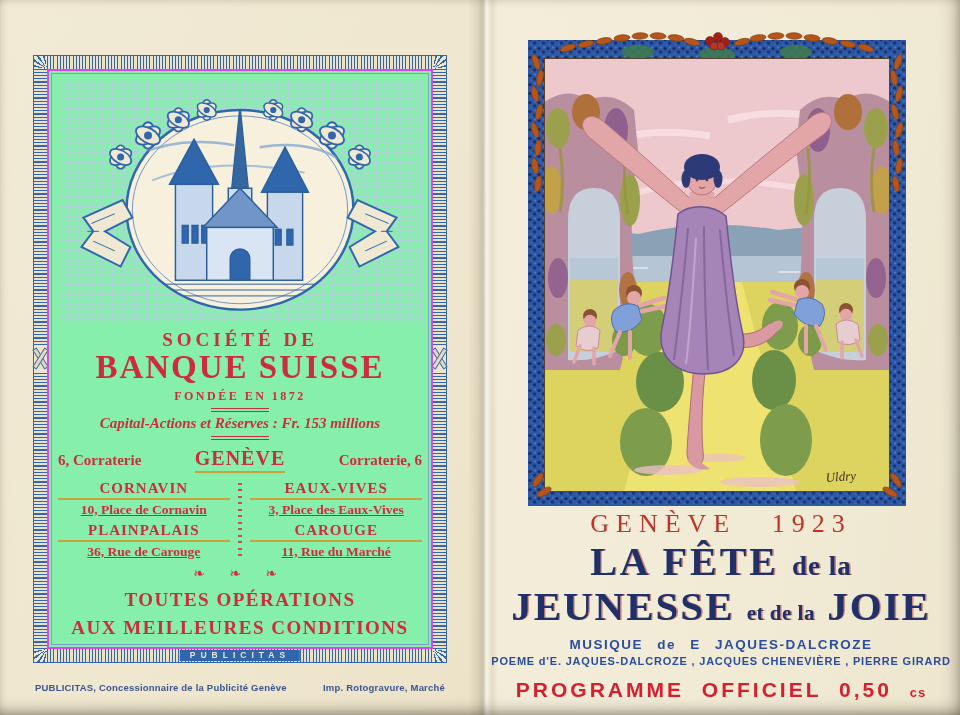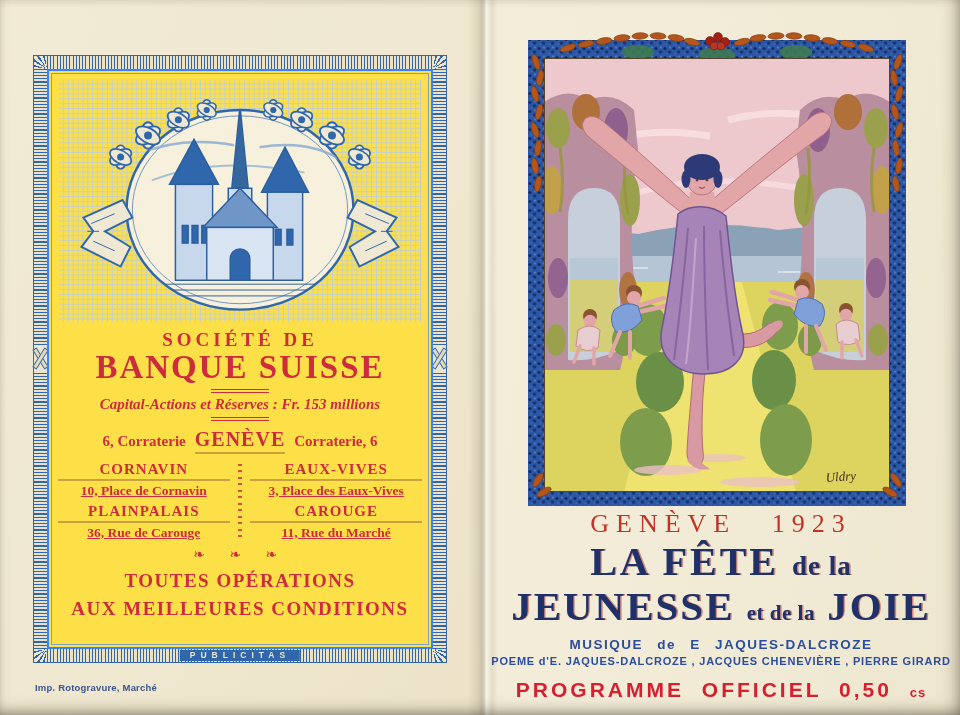--- a/index.html
+++ b/index.html
@@ -30,30 +30,30 @@
   .fc-br{bottom:0;right:0;background:repeating-conic-gradient(from 270deg at 0% 0%,#2f66ac 0 8deg,#ece5cf 8deg 21deg);}
   .xorn{position:absolute;width:13px;height:28px;background:#ece5cf;}
   .xorn-l{left:0;top:289px;}
   .xorn-r{right:0;top:289px;}
   .xorn::before,.xorn::after{content:'';position:absolute;left:-5px;right:-5px;top:11px;height:3px;background:#e4dabb;border:1px solid #2f66ac;}
   .xorn::before{transform:rotate(58deg);}
   .xorn::after{transform:rotate(-58deg);}
   .frame-pub{position:absolute;bottom:1px;left:50%;transform:translateX(-50%);height:11px;line-height:11px;
     font-family:"Liberation Sans",sans-serif;font-weight:bold;font-size:8.5px;letter-spacing:5px;
     color:#ece5cf;background:#2f66ac;padding:0 10px;white-space:nowrap;}
-  .ad-inner{position:absolute;inset:13px;background:#fde047;border:2px solid #3b82f6;}
+  .ad-inner{position:absolute;inset:13px;background:#86efac;border:2px solid #d946ef;}
   .ad-inner::before{content:'';position:absolute;inset:2px;border:1px solid #7d9fca;pointer-events:none;}
   .ad-content{position:absolute;inset:6px 9px;text-align:center;color:#cd2c3c;}
   .vignette{display:block;width:100%;height:248px;}
   .bank-name1{font-weight:600;font-size:19px;line-height:1.1;letter-spacing:4px;margin-top:5px;}
   .bank-name2{font-weight:700;font-size:33px;line-height:1.02;letter-spacing:2px;}
   .bank-founded{font-weight:600;font-size:12px;letter-spacing:2.5px;margin-top:4px;}
   .rule{width:58px;margin:4px auto 3px;border-top:1px solid #cd2c3c;border-bottom:1px solid #cd2c3c;height:2px;}
   .bank-capital{font-style:italic;font-weight:600;font-size:15px;line-height:1.15;}
-  .head-office{display:flex;justify-content:center;align-items:baseline;gap:9px;margin-top:7px;font-weight:600;font-size:15px;}
+  .head-office{display:flex;justify-content:space-between;align-items:baseline;gap:9px;margin-top:7px;font-weight:600;font-size:15px;}
   .head-office .city{font-weight:700;font-size:20px;letter-spacing:1px;border-bottom:2px solid #c9a23f;padding-bottom:1px;}
   .branches{display:flex;justify-content:center;align-items:stretch;gap:8px;margin-top:5px;}
   .branch-col{width:176px;display:flex;flex-direction:column;gap:2px;}
   .branch-name{display:inline-block;font-weight:700;font-size:15px;letter-spacing:1px;border-bottom:2px solid #c9a23f;padding:0 2px 1px;margin-top:2px;}
   .branch-addr{font-weight:600;font-size:13.5px;text-decoration:underline;}
   .divider-orn{width:5px;background:repeating-linear-gradient(0deg,#cd2c3c 0 2px,rgba(0,0,0,0) 2px 6.5px);margin:4px 0;opacity:.8;}
   .fleurons{font-family:"DejaVu Sans",sans-serif;font-size:14px;letter-spacing:10px;margin-top:5px;}
   .services{margin-top:5px;font-weight:600;font-size:19px;line-height:1.5;letter-spacing:1.5px;}
   .page-footer{position:absolute;left:35px;width:410px;top:682px;display:flex;justify-content:space-between;
     font-family:"Liberation Sans",sans-serif;font-weight:bold;font-size:9.5px;color:#3a5590;letter-spacing:.2px;}
@@ -165,20 +165,21 @@
             </g>
 
             <g>
               <use href="#ribbonL"></use>
               <use href="#ribbonL" transform="translate(372,0) scale(-1,1)"></use>
             </g>
           </svg>
 
           <div class="bank-name1">SOCIÉTÉ DE</div>
           <div class="bank-name2">BANQUE SUISSE</div>
+          <div class="bank-founded">FONDÉE EN 1872</div>
           <div class="rule"></div>
           <div class="bank-capital">Capital-Actions et Réserves : Fr. 153 millions</div>
           <div class="rule"></div>
 
           <div class="head-office">
             <span>6, Corraterie</span>
             <span class="city">GENÈVE</span>
             <span>Corraterie, 6</span>
           </div>
 
@@ -203,20 +204,21 @@
           <div class="services">
             <div>TOUTES OPÉRATIONS</div>
             <div>AUX MEILLEURES CONDITIONS</div>
           </div>
 
         </div>
       </div>
     </div>
 
     <div class="page-footer">
+      <span>PUBLICITAS, Concessionnaire de la Publicité Genève</span>
       <span>Imp. Rotogravure, Marché</span>
     </div>
   </div>
 
   <div class="page page-right">
 
     <div class="poster">
       <svg viewBox="0 0 378 480" aria-hidden="true">
         <defs>
           <pattern id="mottle" width="9" height="9" patternUnits="userSpaceOnUse">

